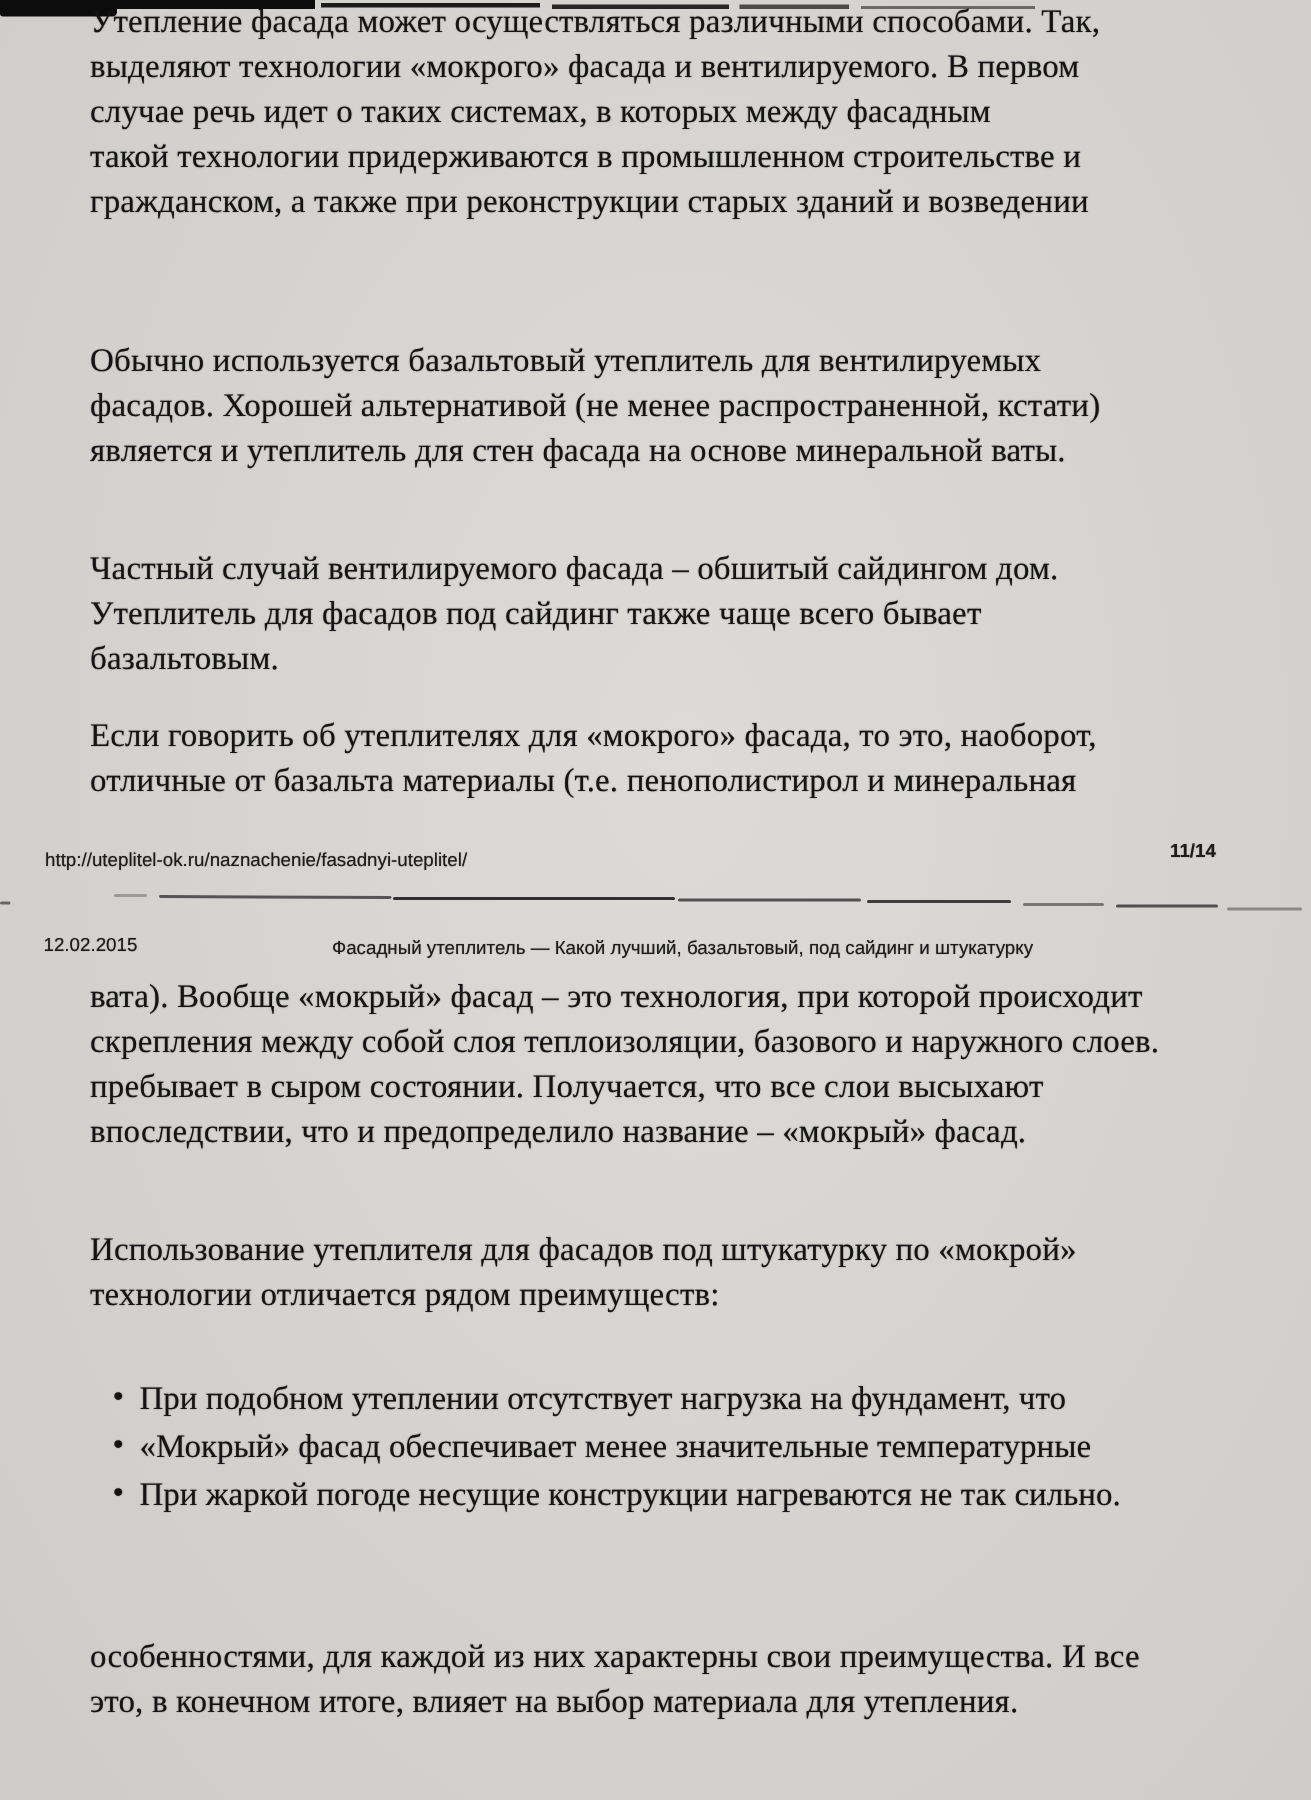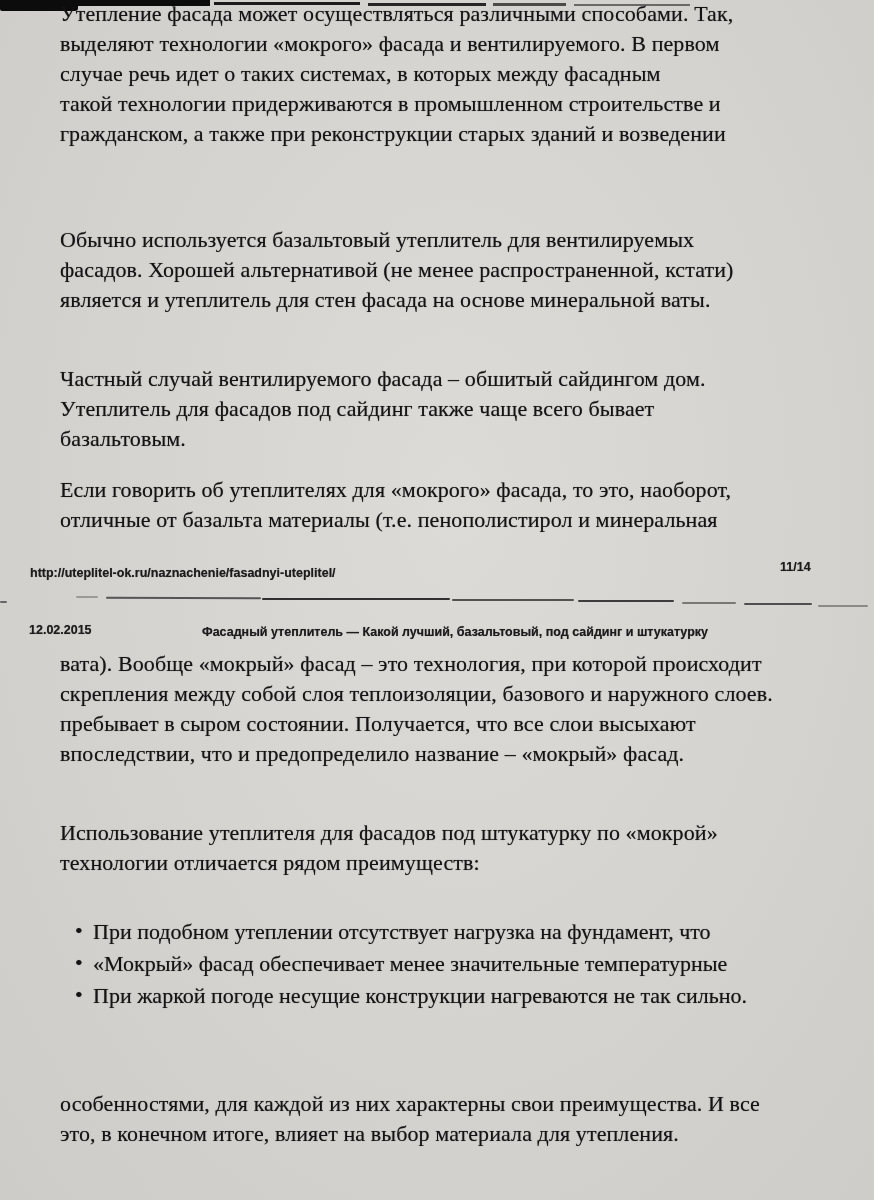--- a/index.html
+++ b/index.html
@@ -56,21 +56,21 @@
     left: 15px; top: -1px;
     font-size: 22px;
   }
   ul.bullets .line { white-space: nowrap; font-family: Liberation Serif, serif; }
 
   
   .meta {
     position: absolute;
     font-family: "Liberation Sans", sans-serif;
     font-size: 12.5px;
-    font-weight: 700;
+    font-weight: 400;
     color: #1c1c1c;
     text-shadow: 0 0 0.7px rgba(20,20,20,0.6);
     white-space: nowrap;
   }
   #footer-url  { left: 30px;  top: 566px; }
   #footer-page { left: 780px; top: 560px; font-weight: 700; }
   #header-date { left: 29px;  top: 623px; }
   #header-title {
     left: 0; top: 625px; width: 874px;
     text-align: center;

